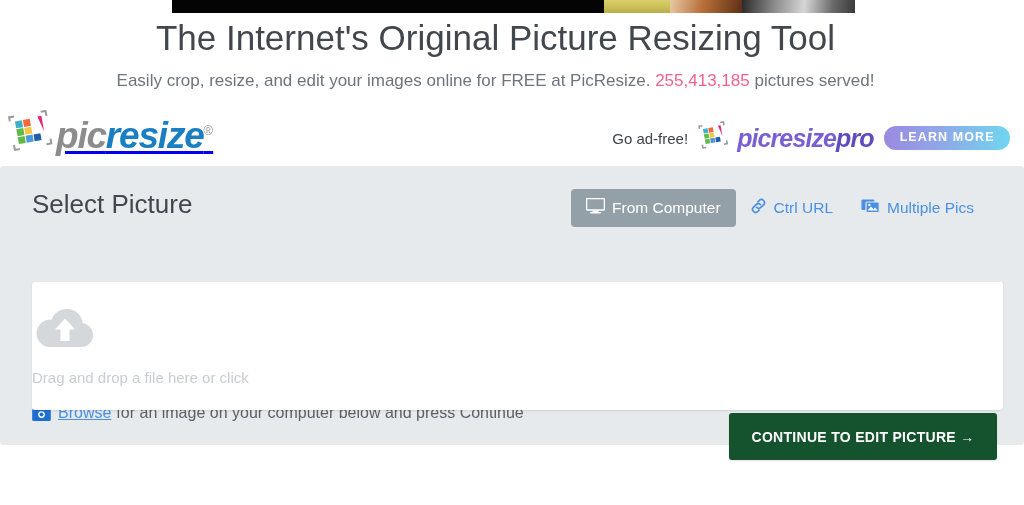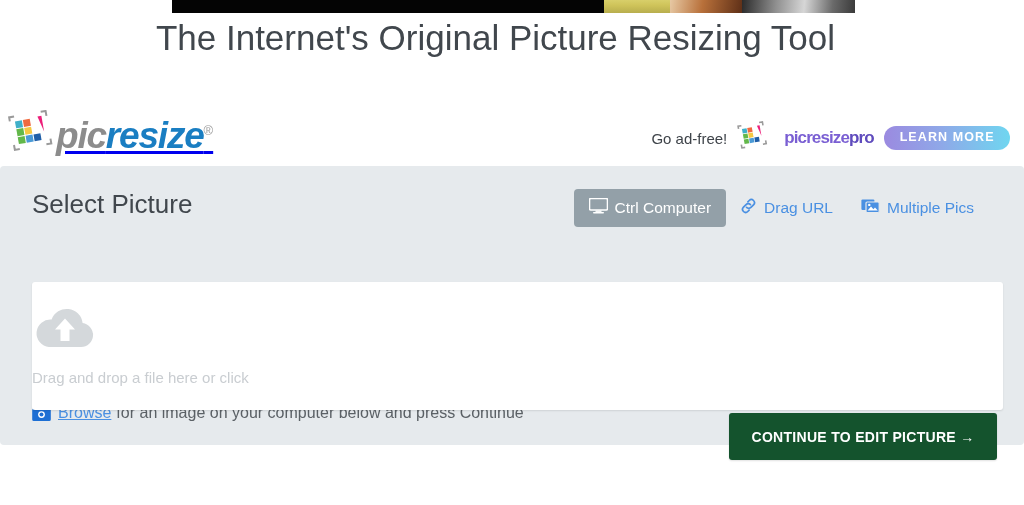--- a/index.html
+++ b/index.html
@@ -86,22 +86,22 @@
   
   #pro-promo {
     position: absolute; right: 0; top: 14px;
     display: flex; align-items: center; height: 36px;
   }
   #pro-label {
     font-size: 15px; color: #3e4349; margin-right: 9px;
     white-space: nowrap;
   }
   #pro-wordmark {
-    font-size: 17px; font-weight: 700;
-    letter-spacing: -0.9px; margin-left: 16px; white-space: nowrap;
+    font-size: 25px; font-style: italic; font-weight: 700;
+    letter-spacing: -0.9px; margin-left: 8px; white-space: nowrap;
   }
   #pro-wordmark .p1 { color: #7a5fd3; }
   #pro-wordmark .p2 { color: #5f4bbd; }
   #learn-more {
     margin-left: 10px;
     padding: 4px 15px 6px 16px;
     border-radius: 14px;
     background: linear-gradient(90deg, #9b8ae0 0%, #8fa8e8 45%, #6fd6f0 100%);
     color: #ffffff;
     font-size: 12.5px;
@@ -203,20 +203,25 @@
 <body>
 
 <div id="ad-strip">
   <div class="photo-a"></div>
   <div class="photo-b"></div>
   <div class="photo-c"></div>
 </div>
 
 <div id="hero">
   <h1 id="hero-title">The Internet's Original Picture Resizing Tool</h1>
+  <p id="hero-sub">
+    <span>Easily crop, resize, and edit your images online for FREE at PicResize.</span>
+    <span class="counter">255,413,185</span>
+    <span>pictures served!</span>
+  </p>
 </div>
 
 <div id="logo-bar">
 
   <a id="brand-logo" href="#">
     <span class="grid-ico">
       <svg width="48" height="44" viewBox="0 0 48 44" xmlns="http://www.w3.org/2000/svg">
         <g transform="rotate(-10 24 22)">
           <path d="M6 8 L6 4 L11 4" stroke="#9a9a9a" stroke-width="2" fill="none"></path>
           <path d="M38 4 L43 4 L43 9" stroke="#9a9a9a" stroke-width="2" fill="none"></path>
@@ -279,31 +284,31 @@
   <div id="source-tabs">
 
     <button class="tab-btn active">
       <span>
         <svg width="19" height="16" viewBox="0 0 19 16" xmlns="http://www.w3.org/2000/svg">
           <rect x="0.5" y="0.5" width="18" height="11.5" rx="1.2" fill="none" stroke="#ffffff" stroke-width="1.6"></rect>
           <rect x="6.5" y="12.5" width="6" height="1.4" fill="#ffffff"></rect>
           <rect x="4" y="14" width="11" height="1.6" rx="0.8" fill="#ffffff"></rect>
         </svg>
       </span>
-      <span>Ctrl Computer</span>
+      <span>From Computer</span>
     </button>
 
     <button class="tab-btn link">
       <span>
         <svg width="17" height="16" viewBox="0 0 17 16" xmlns="http://www.w3.org/2000/svg">
           <path d="M6.6 9.4a3 3 0 0 0 4.3 0l2.6-2.6a3 3 0 1 0-4.3-4.3L7.9 3.8" fill="none" stroke="#4a90e2" stroke-width="1.7" stroke-linecap="round"></path>
           <path d="M10.4 6.6a3 3 0 0 0-4.3 0L3.5 9.2a3 3 0 1 0 4.3 4.3l1.3-1.3" fill="none" stroke="#4a90e2" stroke-width="1.7" stroke-linecap="round"></path>
         </svg>
       </span>
-      <span>Drag URL</span>
+      <span>Ctrl URL</span>
     </button>
 
     <button class="tab-btn link">
       <span>
         <svg width="19" height="16" viewBox="0 0 19 16" xmlns="http://www.w3.org/2000/svg">
           <rect x="0.4" y="1.4" width="13" height="10.5" rx="1.2" fill="#4a90e2"></rect>
           <rect x="5" y="4" width="13.2" height="10.5" rx="1.2" fill="#4a90e2" stroke="#e6eaed" stroke-width="1.2"></rect>
           <path d="M6.6 12.6 L10 8.4 L12.4 11.2 L14 9.6 L16.8 12.6 Z" fill="#ffffff"></path>
           <circle cx="8.3" cy="6.9" r="1.2" fill="#ffffff"></circle>
         </svg>

